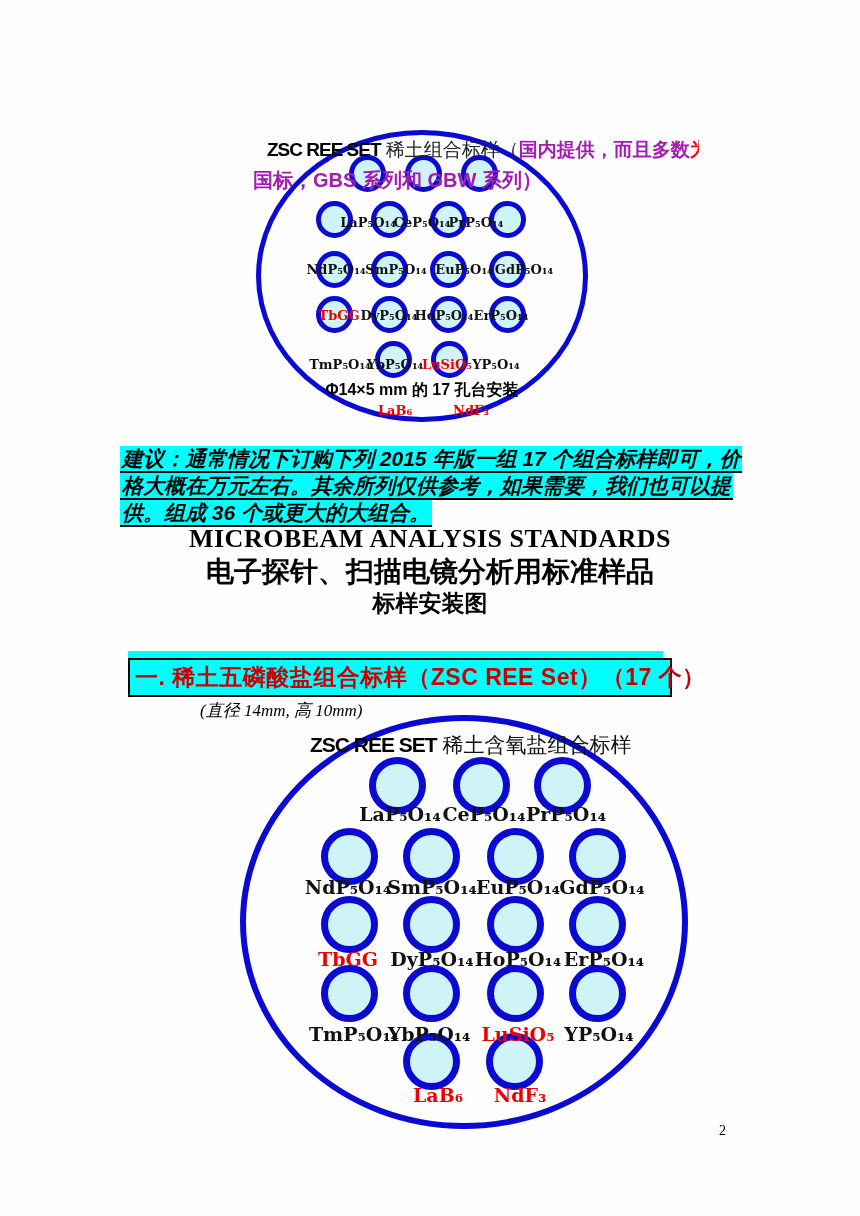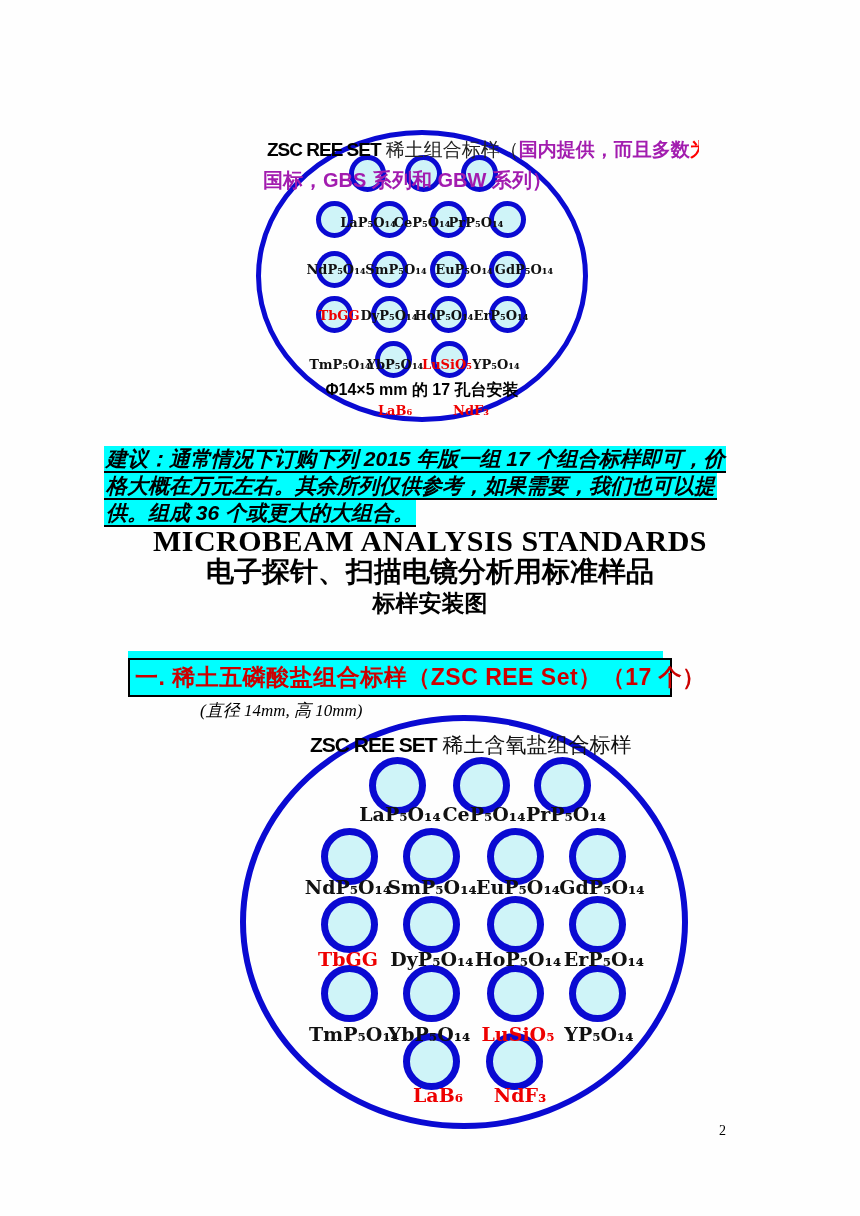--- a/index.html
+++ b/index.html
@@ -31,21 +31,21 @@
   .t1 .rd,.t2{color:#a21caf;font-weight:bold;}
   .t1 .cut{display:inline-block;width:9px;overflow:hidden;vertical-align:bottom;color:#f00;font-weight:bold;}
   .t2{position:absolute;white-space:nowrap;z-index:6;font-size:20px;}
   
   .note{position:absolute;z-index:7;font-size:21px;font-weight:bold;font-style:italic;
         line-height:25px;}
   .note span{display:inline-block;background:#00ffff;border-bottom:2px solid #000;
              padding:0 2px;white-space:nowrap;}
   
   .h-en{position:absolute;left:0;width:100%;text-align:center;font-family:"Liberation Serif",serif;
-        font-weight:bold;font-size:30px;letter-spacing:.5px;}
+        font-weight:bold;font-size:26px;letter-spacing:.5px;}
   .h-cn{position:absolute;left:0;width:100%;text-align:center;font-weight:bold;font-size:28px;}
   .h-sub{position:absolute;left:0;width:100%;text-align:center;font-weight:bold;font-size:23px;}
   .ynote{position:absolute;background:#ffff00;padding:8px 8px 2px 3px;}
   .ynote span{display:inline-block;font-size:22px;font-weight:bold;font-style:italic;
               border-bottom:2px solid #000;white-space:nowrap;}
   .cstrip{position:absolute;background:#00ffff;height:7px;}
   .secbox{position:absolute;box-sizing:border-box;background:#00ffff;border:2px solid #000;
           display:flex;align-items:center;}
   .secbox span{color:#cc0000;font-weight:bold;font-size:23px;letter-spacing:.5px;
                padding-left:5px;white-space:nowrap;}
@@ -100,23 +100,23 @@
     <span class="d1-caption" style="left:166px;top:250px;">Φ14×5 mm 的 17 孔台安装</span>
     <div class="clipband" style="top:273px;">
       <span class="lb red" style="left:139px;top:0;">LaB₆</span>
       <span class="lb red" style="left:215px;top:0;">NdF₃</span>
     </div>
   </div>
 
   <div class="t1" style="left:267px;top:137px;">
     <span class="zsc">ZSC REE SET</span><span class="blk"> 稀土组合标样（</span><span class="rd">国内提供，而且多数</span><span class="cut">为</span>
   </div>
-  <div class="t2" style="left:263px;top:167px;text-align:center;">国标，GBS 系列和 GBW 系列）</div>
+  <div class="t2" style="left:253px;top:167px;text-align:center;">国标，GBS 系列和 GBW 系列）</div>
 
-  <div class="note" style="left:104px;top:446px;">
+  <div class="note" style="left:120px;top:446px;">
     <span>建议：通常情况下订购下列 2015 年版一组 17 个组合标样即可，价</span><br>
     <span>格大概在万元左右。其余所列仅供参考，如果需要，我们也可以提</span><br>
     <span>供。组成 36 个或更大的大组合。</span>
   </div>
 
   <div class="h-en" style="top:524px;">MICROBEAM ANALYSIS STANDARDS</div>
   <div class="h-cn" style="top:553px;text-align:center;">电子探针、扫描电镜分析用标准样品</div>
   <div class="h-sub" style="top:588px;">标样安装图</div>
 
 

